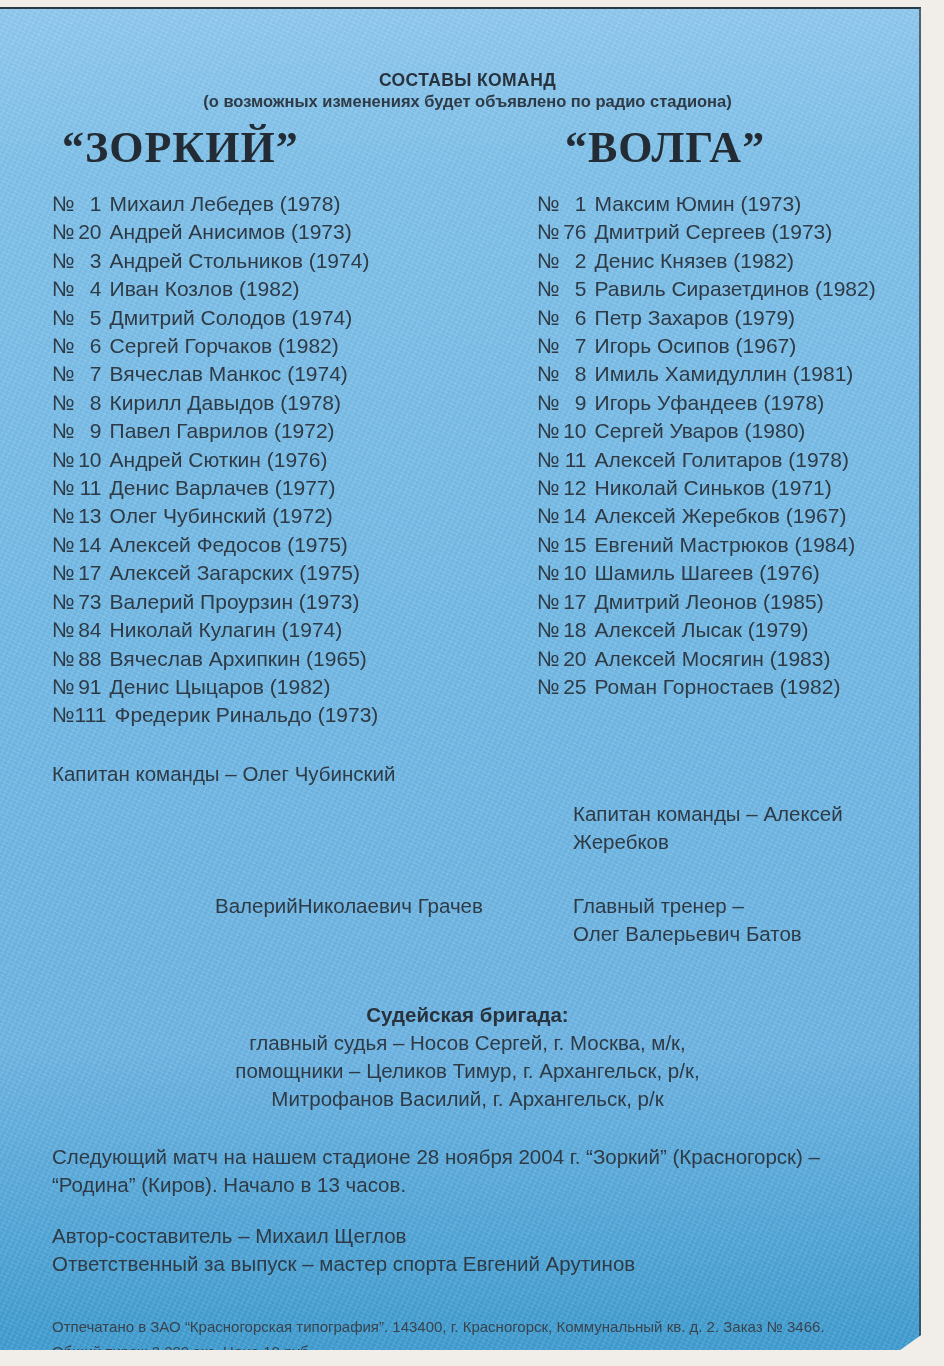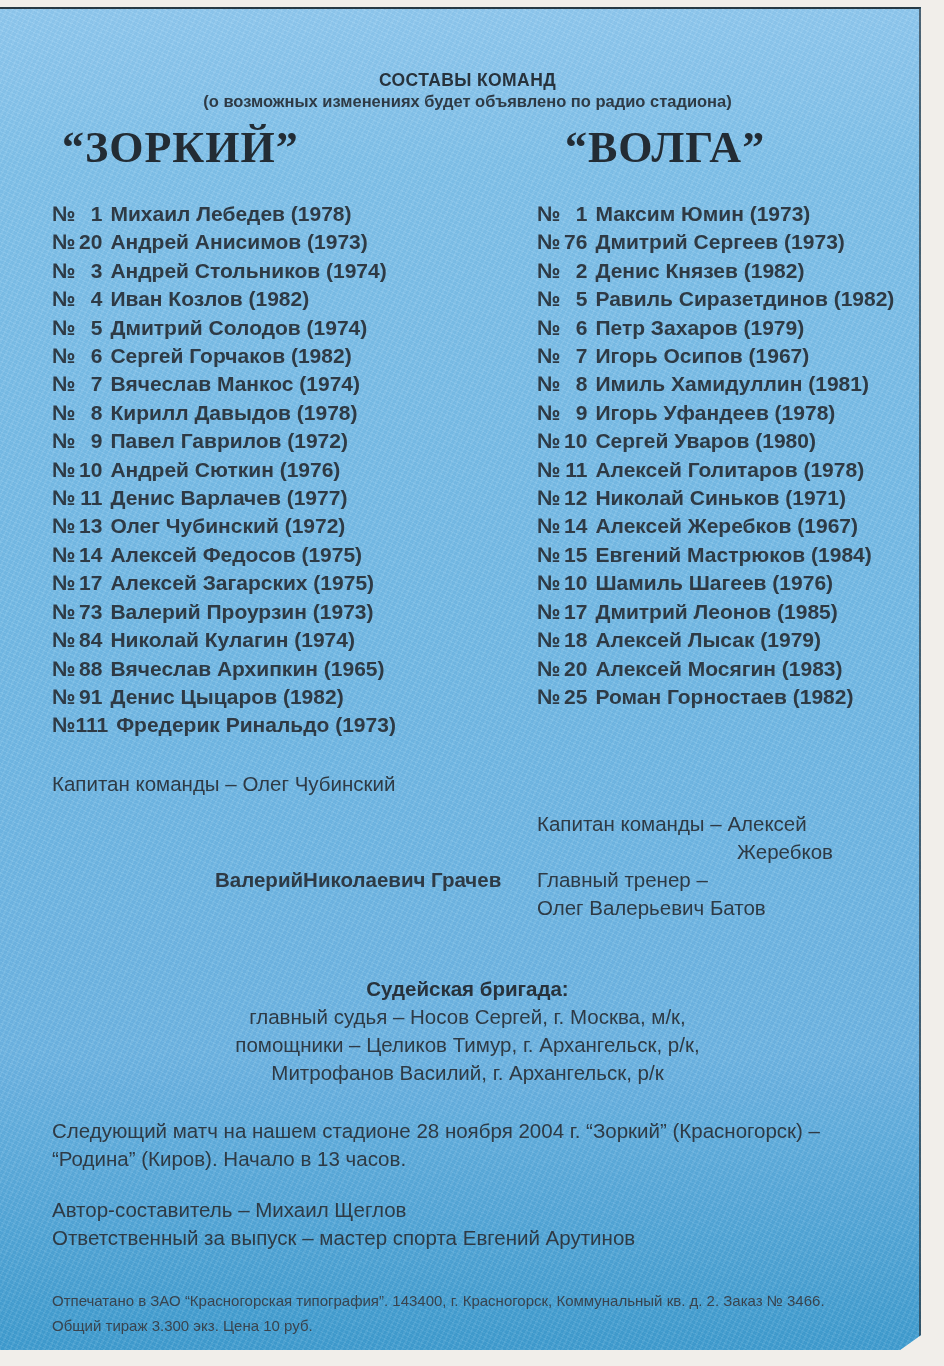--- a/index.html
+++ b/index.html
@@ -29,31 +29,31 @@
 
   .columns{display:grid;grid-template-columns:485px 1fr;}
   .team-name{
     font-family:"Liberation Serif", serif;
     font-weight:bold;font-size:44px;line-height:52px;
     letter-spacing:1px;color:#232c34;margin:10px 0 0 0;
   }
   .team-name.left{margin-left:10px;}
   .team-name.right{margin-left:28px;}
 
-  .roster{margin-top:26px;font-size:21px;line-height:28.4px;font-weight:bold;}
+  .roster{margin-top:16px;font-size:21px;line-height:28.4px;}
   .player-row{white-space:nowrap;}
   .player-row .nosign{display:inline-block;}
   .player-row .num{display:inline-block;min-width:27px;text-align:right;margin-right:8px;}
 
-  .cap-coach{display:grid;grid-template-columns:485px 1fr;margin-top:30px;}
+  .cap-coach{display:grid;grid-template-columns:485px 1fr;margin-top:30px;gap:36px;}
   .cap-block,.coach-block{font-size:20.5px;line-height:28px;}
   .cap-block{min-height:56px;}
   .cap-right{width:296px;margin-top:40px;}
-  .cap-right .wrap2{text-align:right;}
-  .coach-left .indent{padding-left:163px;font-weight:bold;}
+  .cap-right .wrap2{text-align:left;}
+  .coach-left .indent{padding-left:163px;}
 
   .referees{margin-top:53px;text-align:center;font-size:20.5px;line-height:28px;}
   .ref-title{font-weight:bold;color:#27323c;}
 
   .next-match{margin-top:30px;font-size:20.5px;line-height:28.5px;}
   .credits{margin-top:22px;font-size:20.5px;line-height:28px;}
   .imprint{margin-top:36px;font-size:15px;line-height:25px;color:#38434e;}
 </style>
 </head>
 <body>

